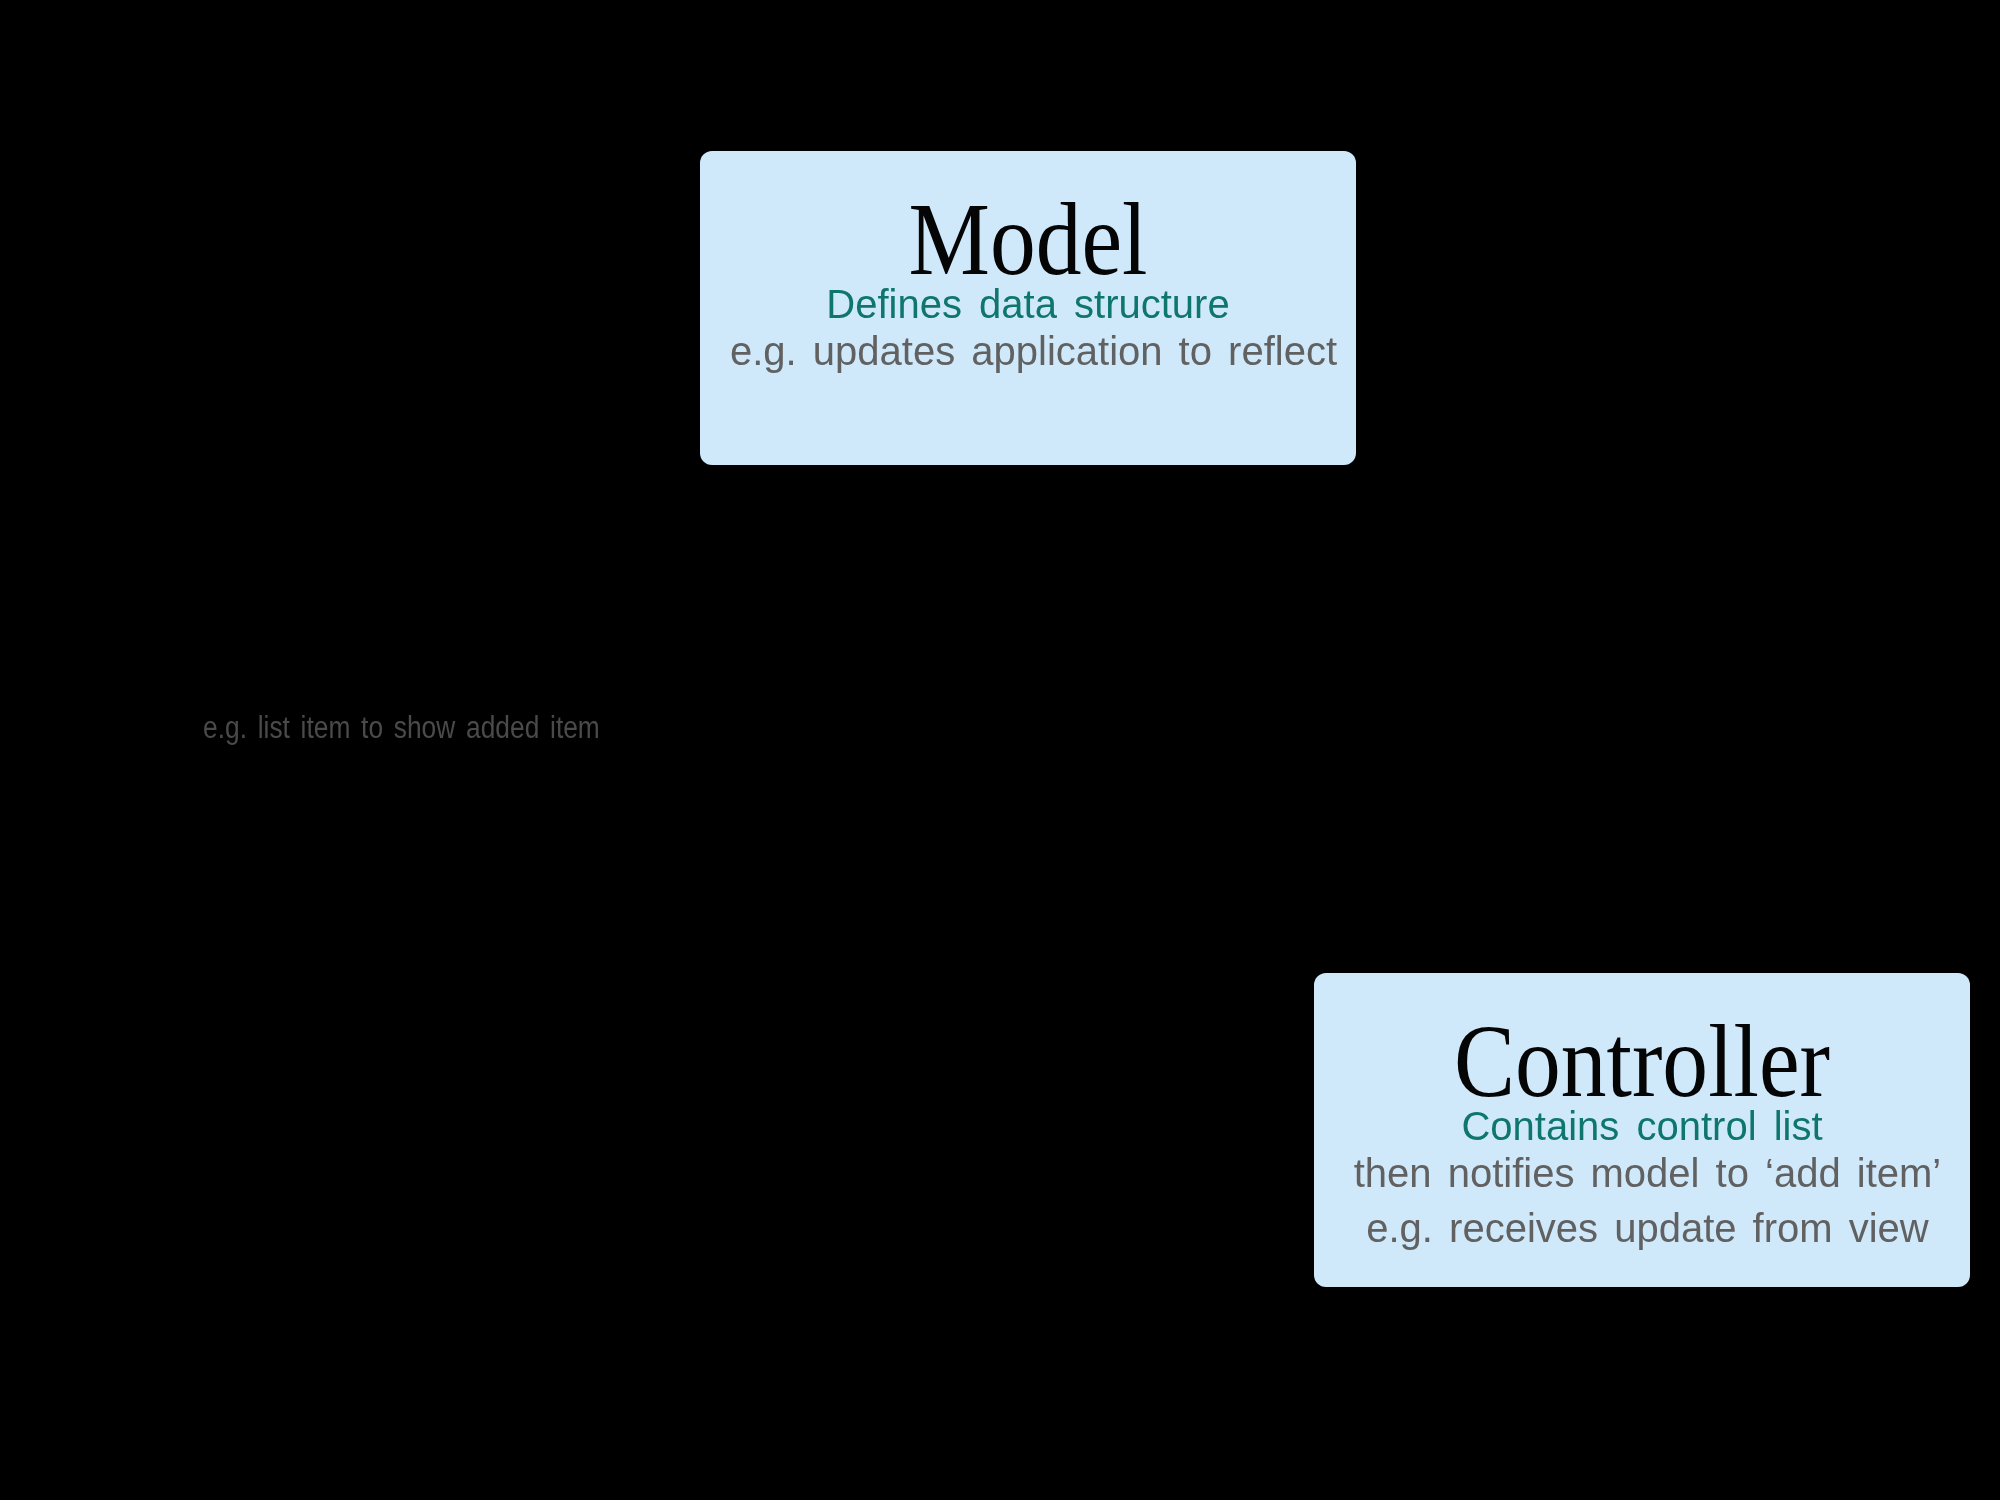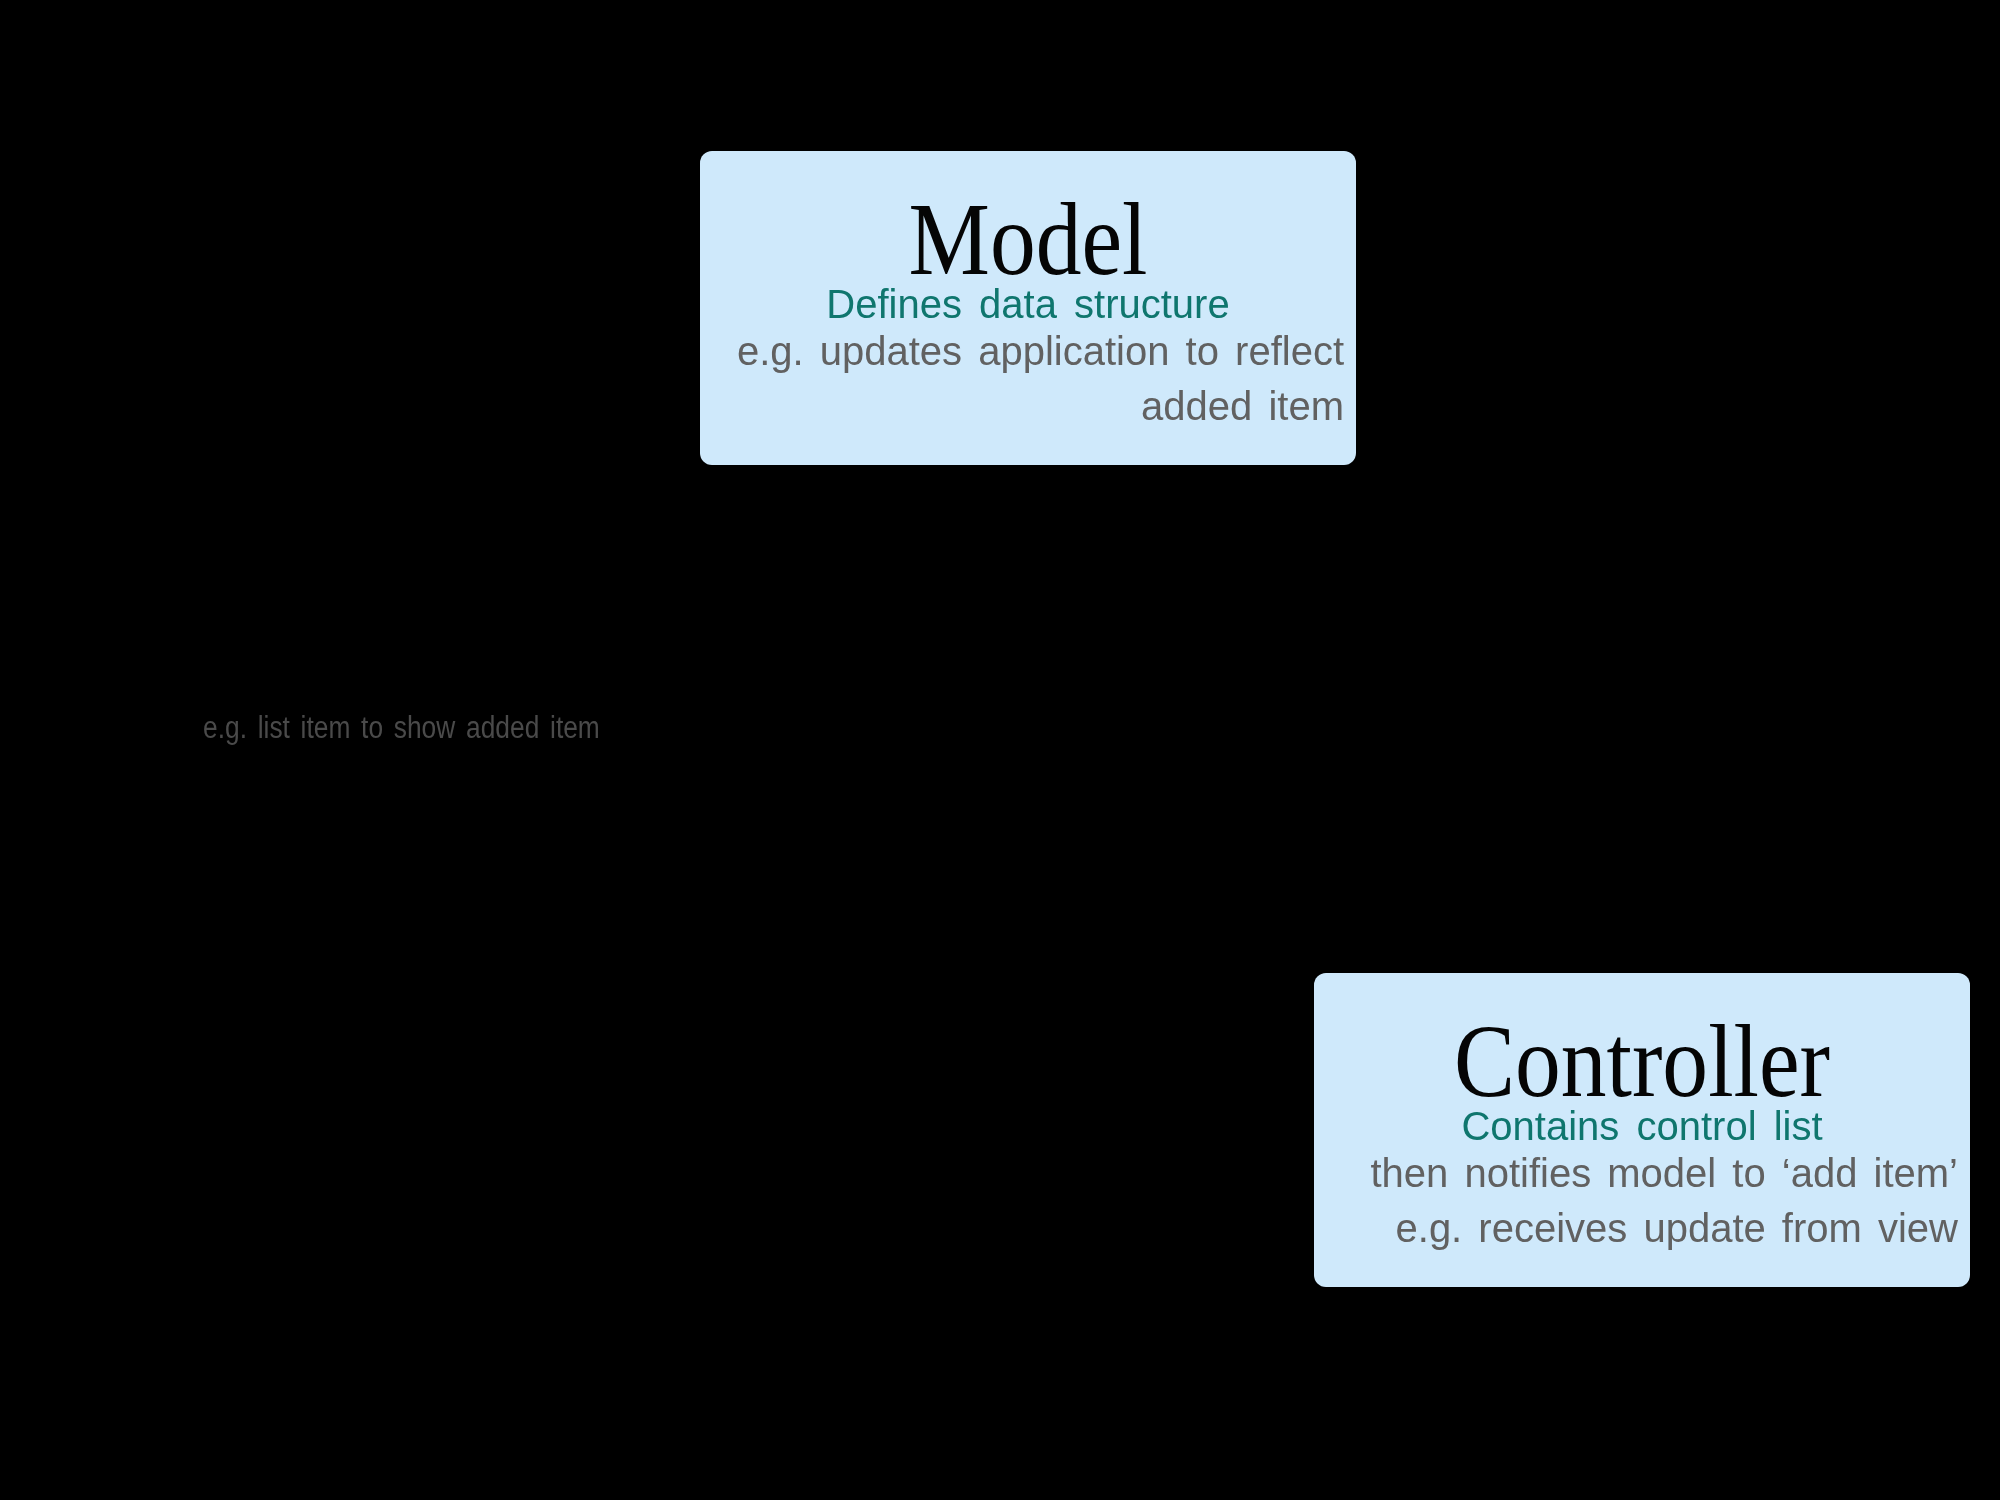--- a/index.html
+++ b/index.html
@@ -50,21 +50,21 @@
     word-spacing: 6px;
     white-space: nowrap;
   }
   .box-example {
     position: absolute;
     top: 173px; left: 23px; right: 12px;
     font-size: 40px;
     line-height: 55px;
     color: #616161;
     word-spacing: 5px;
-    text-align: right;
+    text-align: center;
   }
   #box-view .box-example {
     left: 0; right: 0;
     text-align: center;
   }
   .ex-line { white-space: nowrap; }
 
   .floating-label {
     position: absolute;
     left: 175px;
@@ -81,21 +81,20 @@
 </head>
 <body>
 
 <div id="canvas">
 
   <div class="mvc-box" id="box-model">
     <div class="box-title">Model</div>
     <div class="box-subtitle">Defines data structure</div>
     <div class="box-example">
       <div class="ex-line">e.g. updates application to reflect</div>
-      <div class="ex-line">added item</div>
     </div>
   </div>
 
 
   <div class="mvc-box" id="box-controller">
     <div class="box-title">Controller</div>
     <div class="box-subtitle">Contains control list</div>
     <div class="box-example">
       <div class="ex-line">then notifies model to ‘add item’</div>
       <div class="ex-line">e.g. receives update from view</div>

